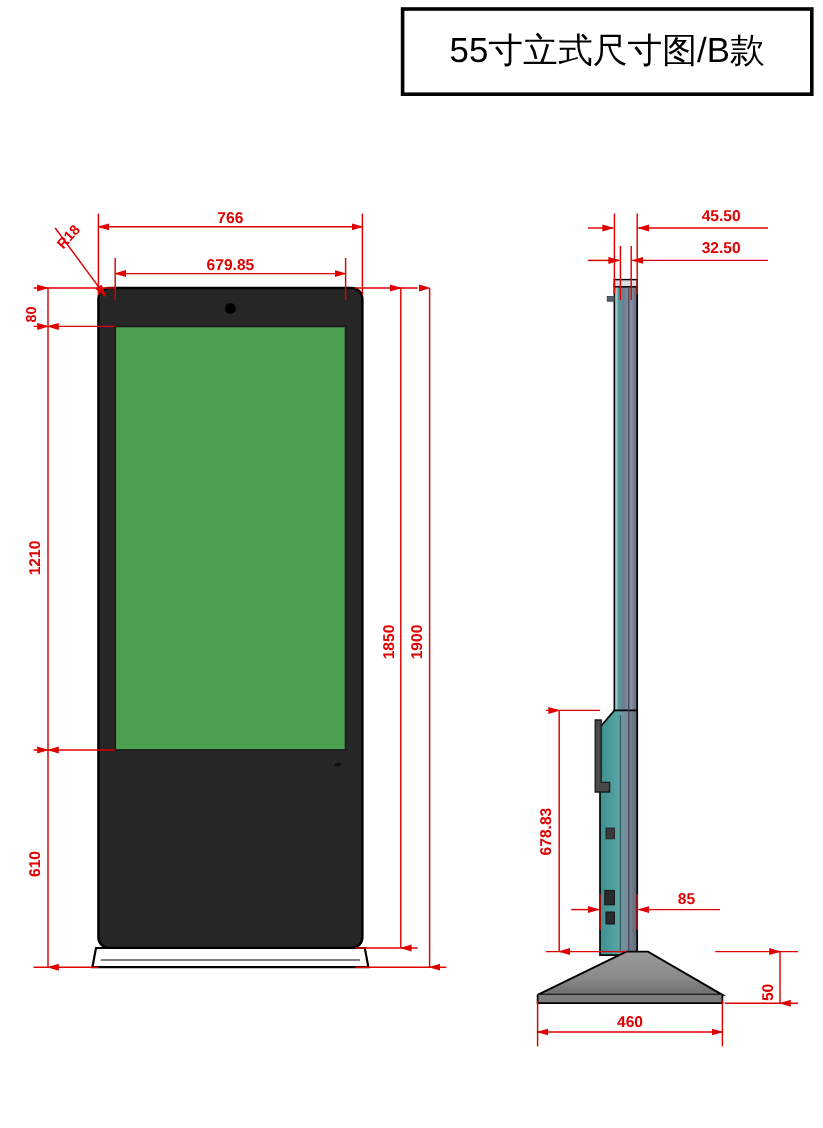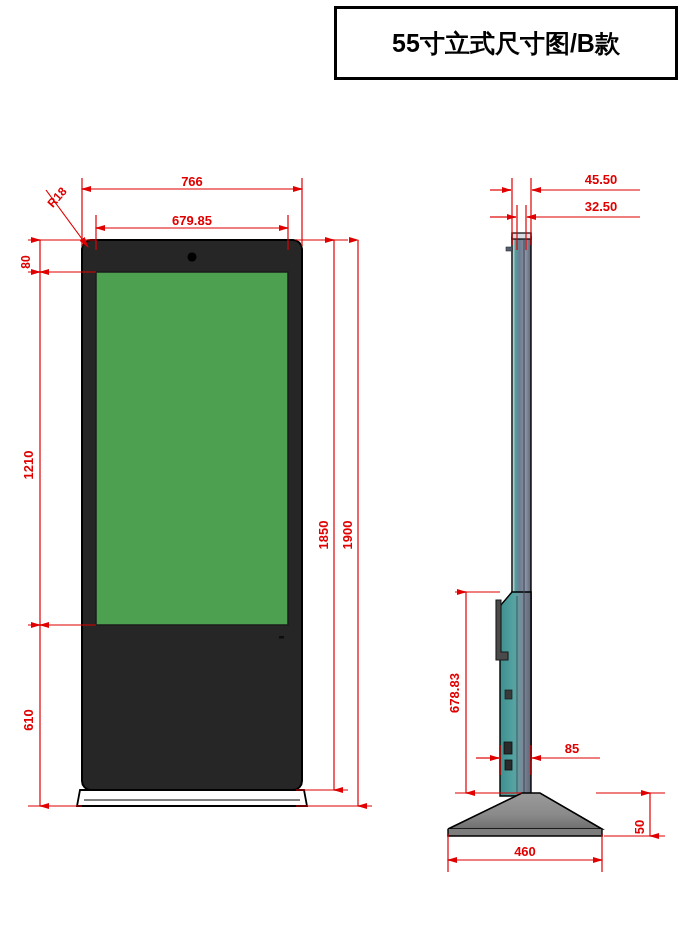--- a/index.html
+++ b/index.html
@@ -32,22 +32,22 @@
     height: 74px;
     border: 3px solid #000000;
     background: #ffffff;
     display: flex;
     align-items: center;
     justify-content: center;
     box-sizing: border-box;
   }
   .title-text {
     font-family: "Liberation Sans", sans-serif;
-    font-size: 25px;
-    font-weight: bold;
+    font-size: 29px;
+    font-weight: normal;
     color: #000000;
     letter-spacing: 0px;
     white-space: nowrap;
   }
   
   .dim-label {
     font-family: "Liberation Sans", sans-serif;
     font-size: 13px;
     font-weight: bold;
     fill: #e00000;

